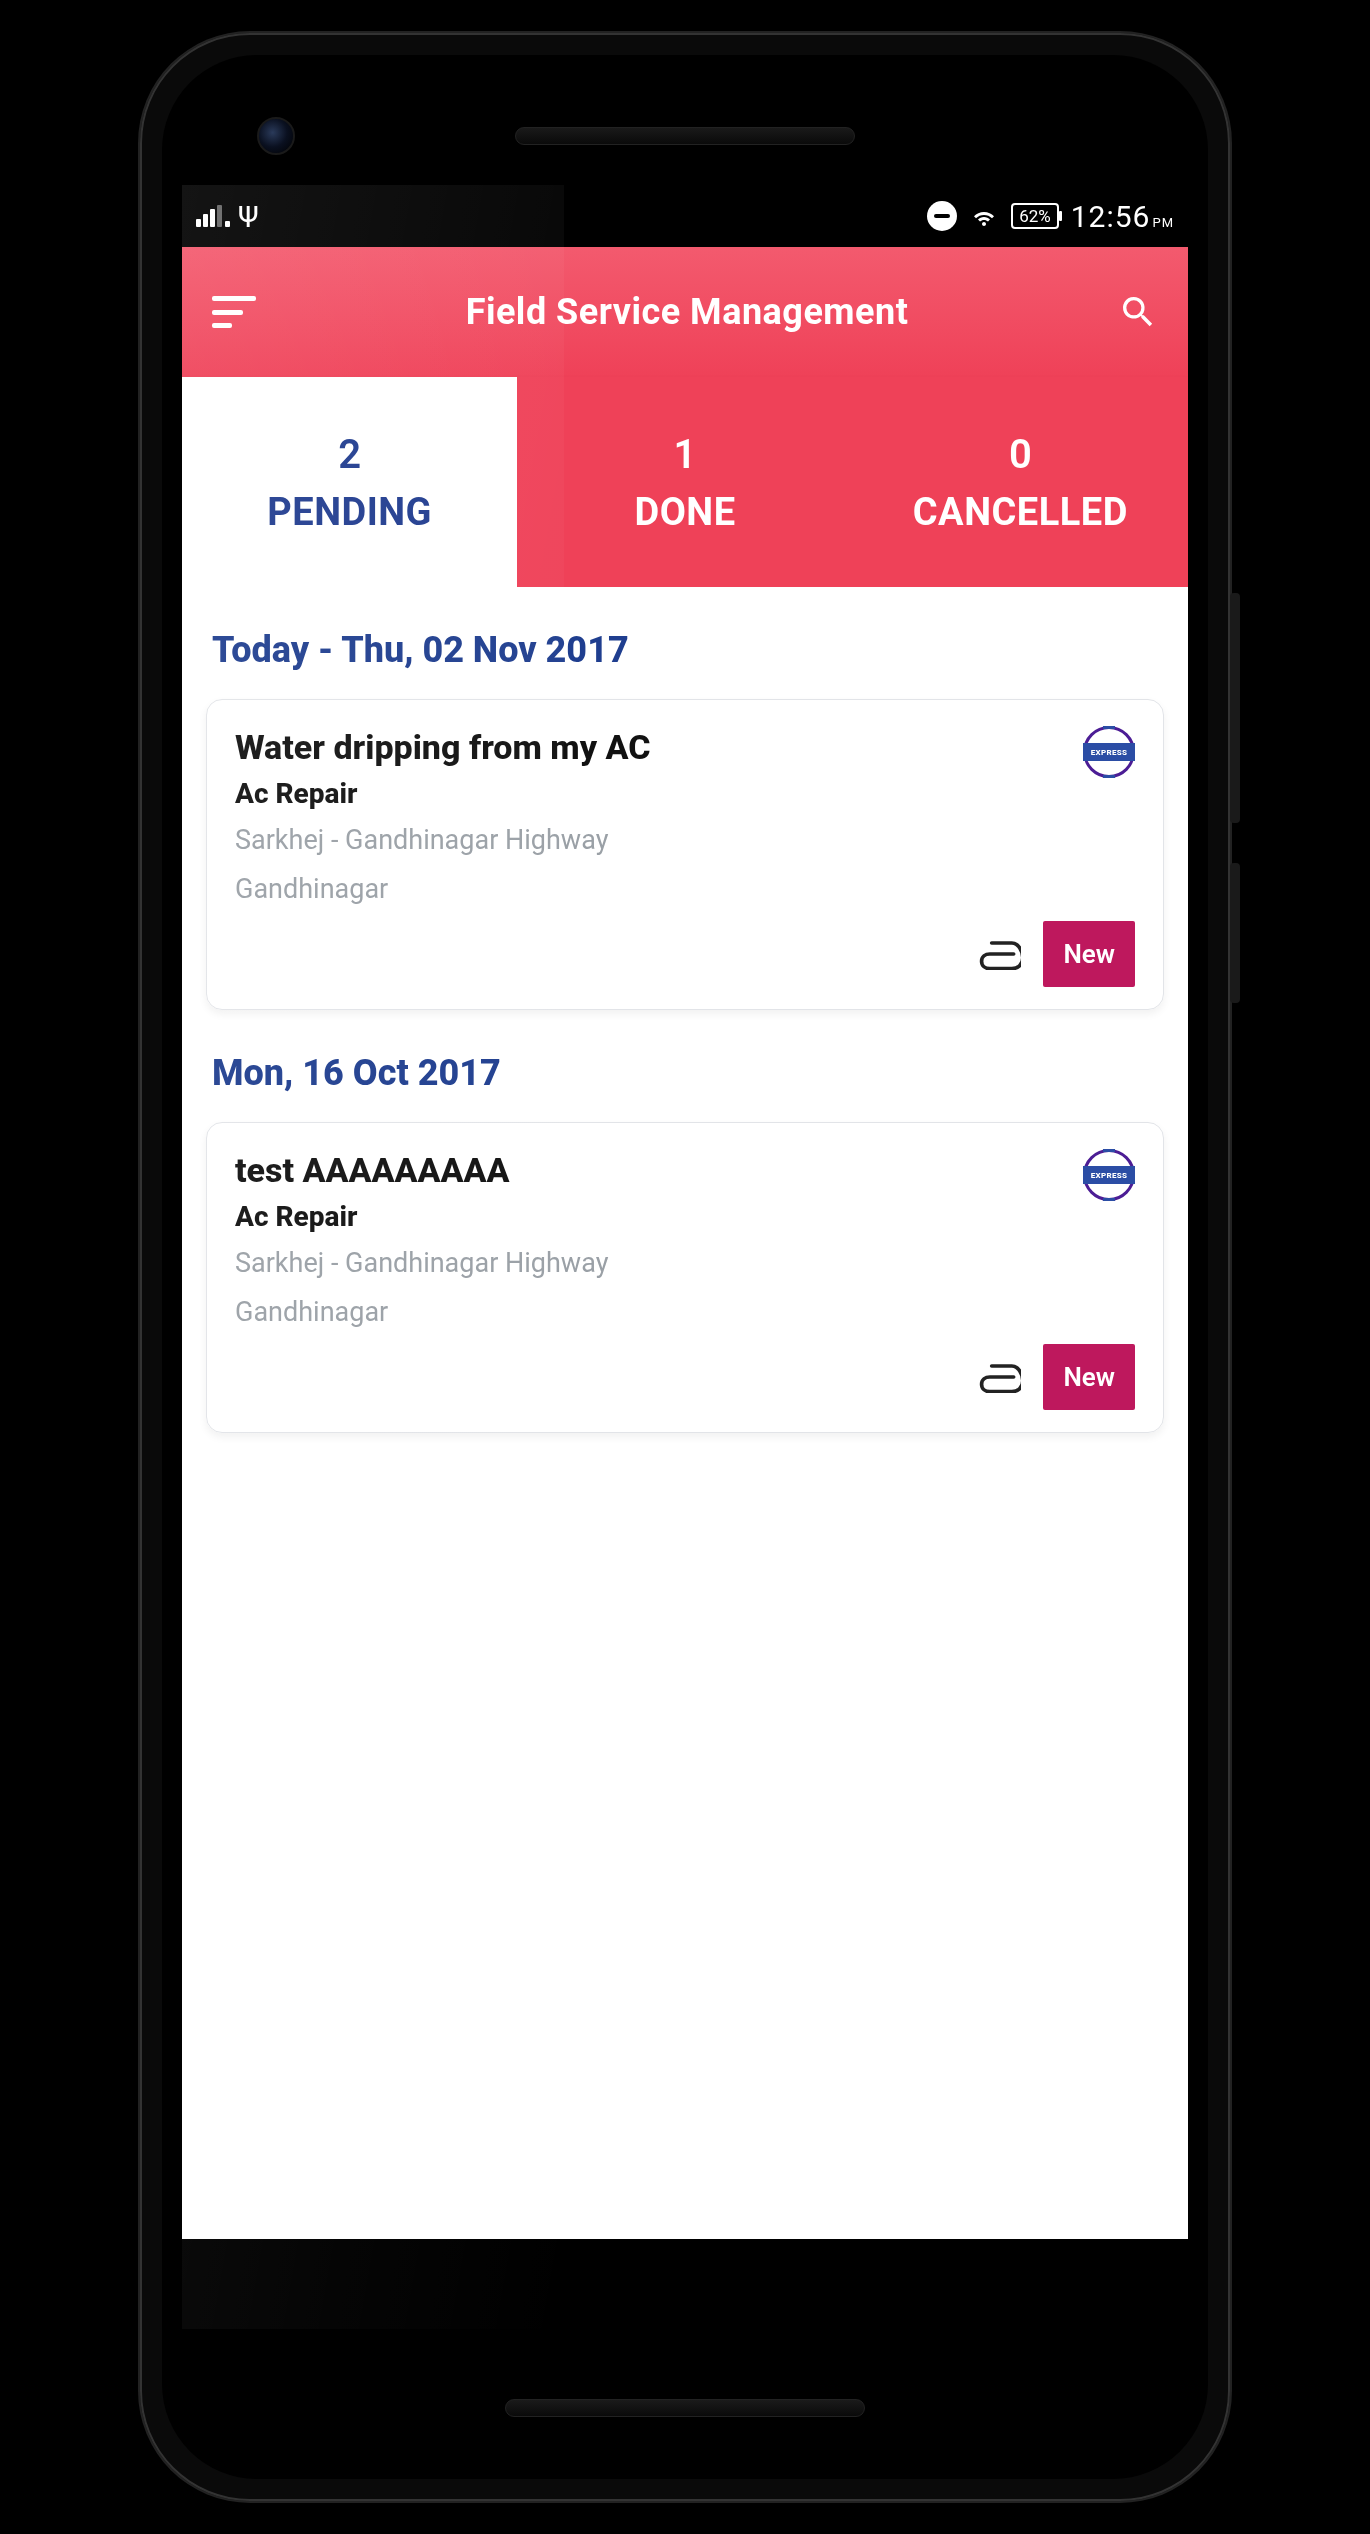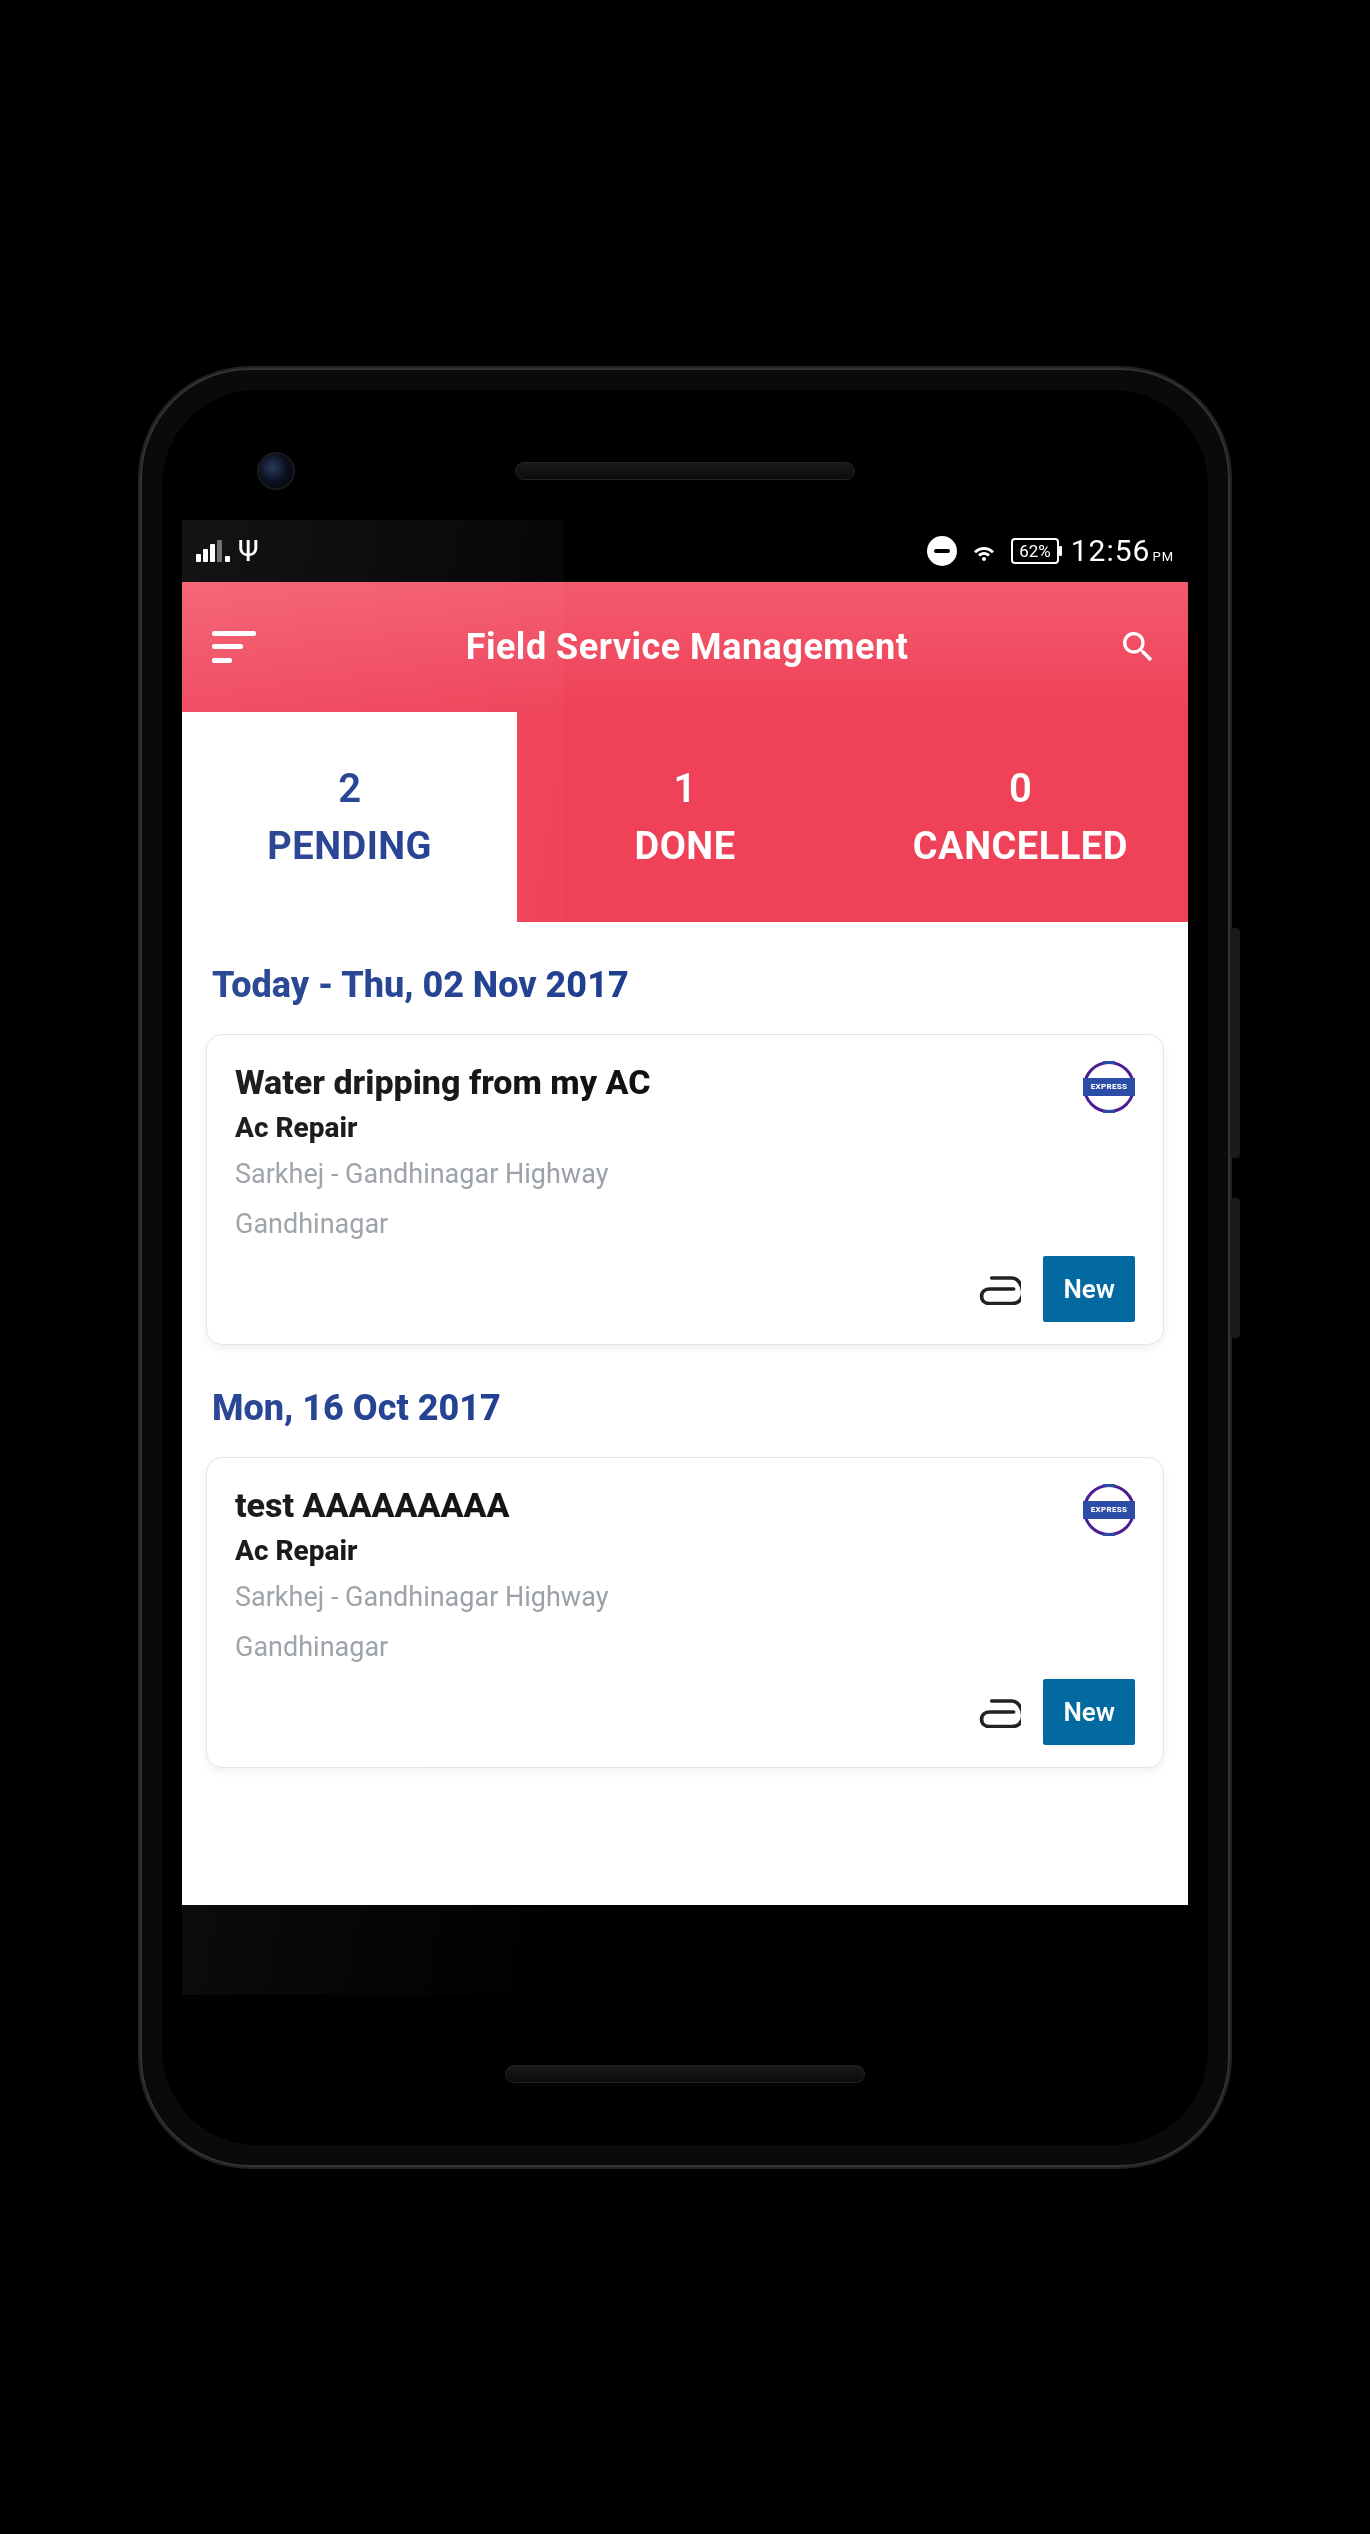--- a/index.html
+++ b/index.html
@@ -7,21 +7,21 @@
     background: #000;
     font-family: -apple-system, BlinkMacSystemFont, "Segoe UI", Roboto, sans-serif;
     width: 1370px;
     height: 2534px;
     display: flex;
     align-items: center;
     justify-content: center;
   }
   .phone-frame {
     width: 1090px;
-    height: 1799px;
+    height: 2468px;
     background: #0a0a0a;
     border-radius: 110px;
     padding: 22px;
     position: relative;
     box-shadow: 0 0 0 2px #222, inset 0 0 0 2px #333;
   }
   .phone-inner {
     width: 100%; height: 100%;
     background: #000;
     border-radius: 95px;
@@ -187,21 +187,21 @@
   .express-badge::after { bottom:-3px; width:12px; height:3px; }
   .express-band {
     position:absolute; top:50%; left:-3px; right:-3px; height:18px;
     transform:translateY(-50%);
     background:#2b4da5; display:flex; align-items:center; justify-content:center;
     color:#fff; font-size:8px; font-weight:800; letter-spacing:0.3px;
   }
   .card-bottom { display:flex; justify-content:flex-end; align-items:center; gap:22px; margin-top: 12px; }
   .clip-icon { width:44px; height:32px; color:#222; }
   .status-badge {
-    background:#0369a1; color:#fff;
+    background:#be185d; color:#fff;
     font-size:26px; font-weight:600;
     padding:18px 20px;
     border-radius:2px;
   }
 
   .soft-nav {
     height: 90px;
     background: #000;
   }
 </style>

